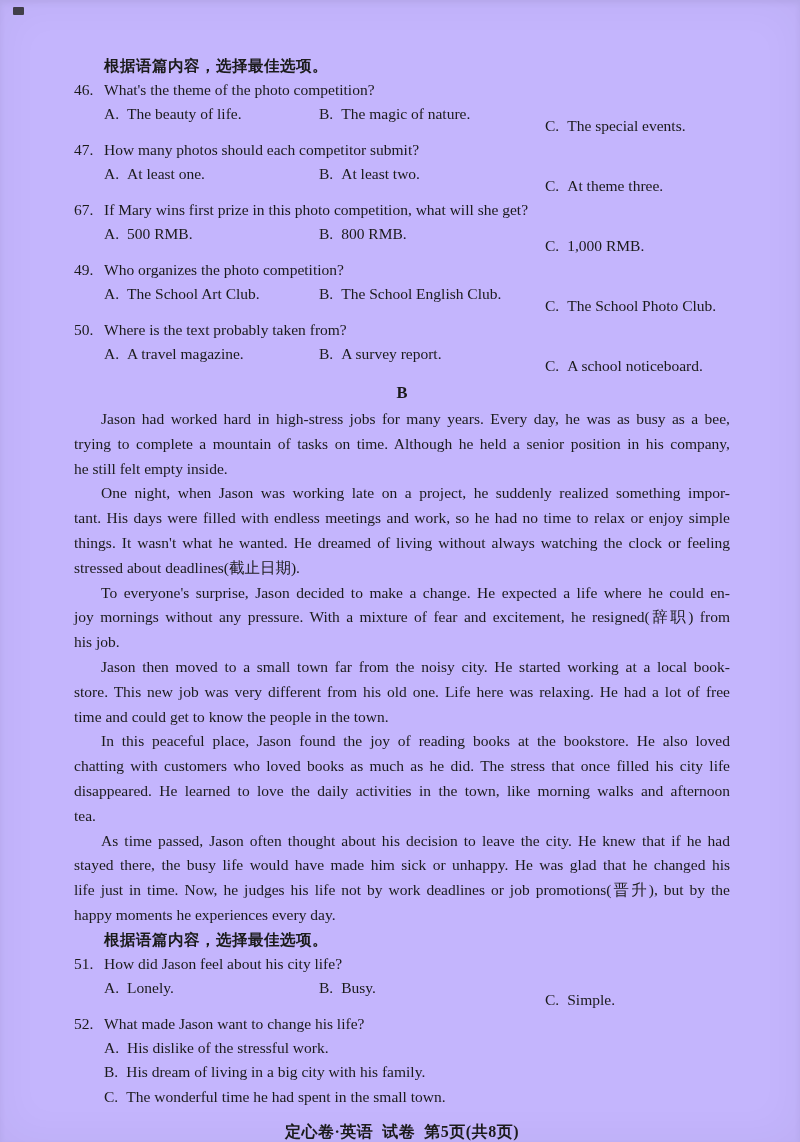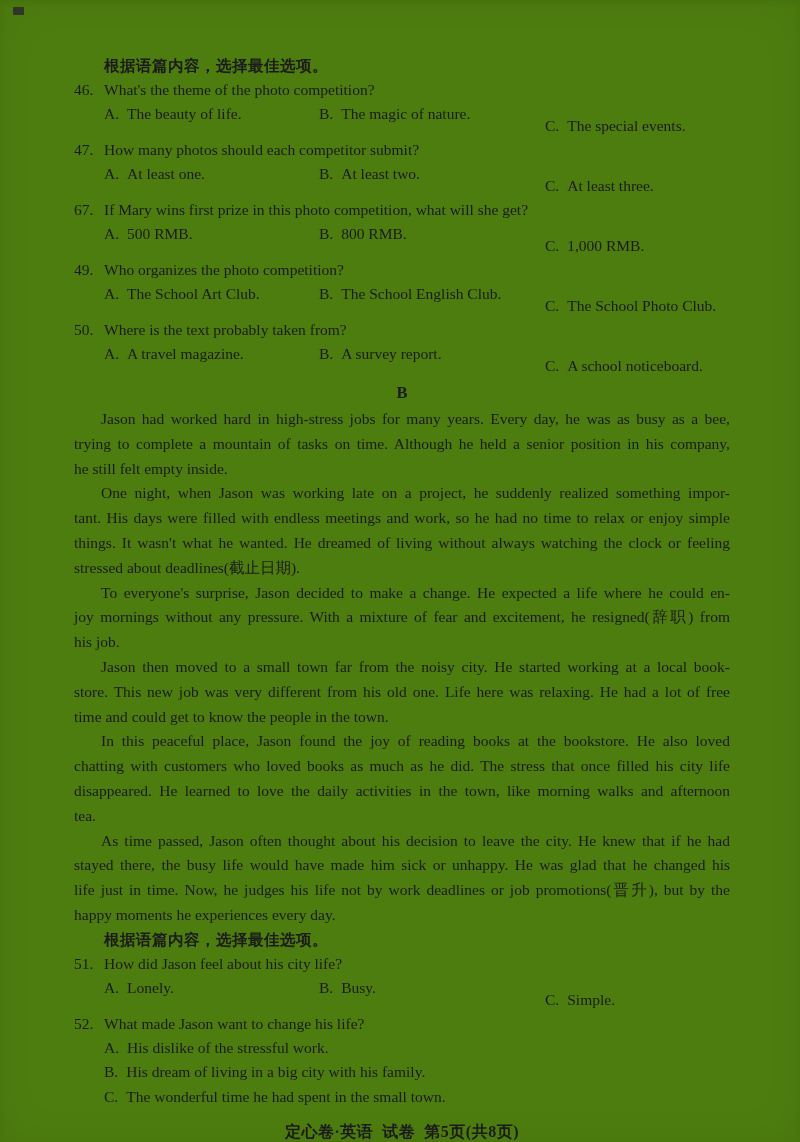--- a/index.html
+++ b/index.html
@@ -1,20 +1,20 @@
 <!DOCTYPE html>
 <html><head>
 <meta charset="utf-8">
 <style>
   html,body { margin:0; padding:0; background:#e9e9e7; }
   .page {
     position:relative;
     width:800px; height:1142px;
     margin:0 auto;
-    background:#4d7c0f;
+    background:#c4b5fd;
     color:#1b1b1b;
     font-family:"Liberation Serif","DejaVu Serif",serif;
     overflow:hidden;
     box-shadow:inset 0 0 46px rgba(0,0,0,0.045), inset 0 3px 6px rgba(0,0,0,0.06);
   }
   .artifact {
     position:absolute; top:7px; left:13px;
     width:11px; height:8px; background:#2a2a2a; opacity:.85; border-radius:1px;
   }
   .content { padding:54px 70px 0 74px; font-size:15.5px; }
@@ -79,21 +79,21 @@
           <span class="opt"><span class="optlabel">B.</span><span class="opttext">The magic of nature.</span></span>
           <span class="opt"><span class="optlabel">C.</span><span class="opttext">The special events.</span></span>
         </div>
         <div class="qline">
           <span class="qnum">47.</span>
           <span class="qtext">How many photos should each competitor submit?</span>
         </div>
         <div class="opts-row">
           <span class="opt"><span class="optlabel">A.</span><span class="opttext">At least one.</span></span>
           <span class="opt"><span class="optlabel">B.</span><span class="opttext">At least two.</span></span>
-          <span class="opt"><span class="optlabel">C.</span><span class="opttext">At least three.</span></span>
+          <span class="opt"><span class="optlabel">C.</span><span class="opttext">At theme three.</span></span>
         </div>
         <div class="qline">
           <span class="qnum">67.</span>
           <span class="qtext">If Mary wins first prize in this photo competition, what will she get?</span>
         </div>
         <div class="opts-row">
           <span class="opt"><span class="optlabel">A.</span><span class="opttext">500 RMB.</span></span>
           <span class="opt"><span class="optlabel">B.</span><span class="opttext">800 RMB.</span></span>
           <span class="opt"><span class="optlabel">C.</span><span class="opttext">1,000 RMB.</span></span>
         </div>

